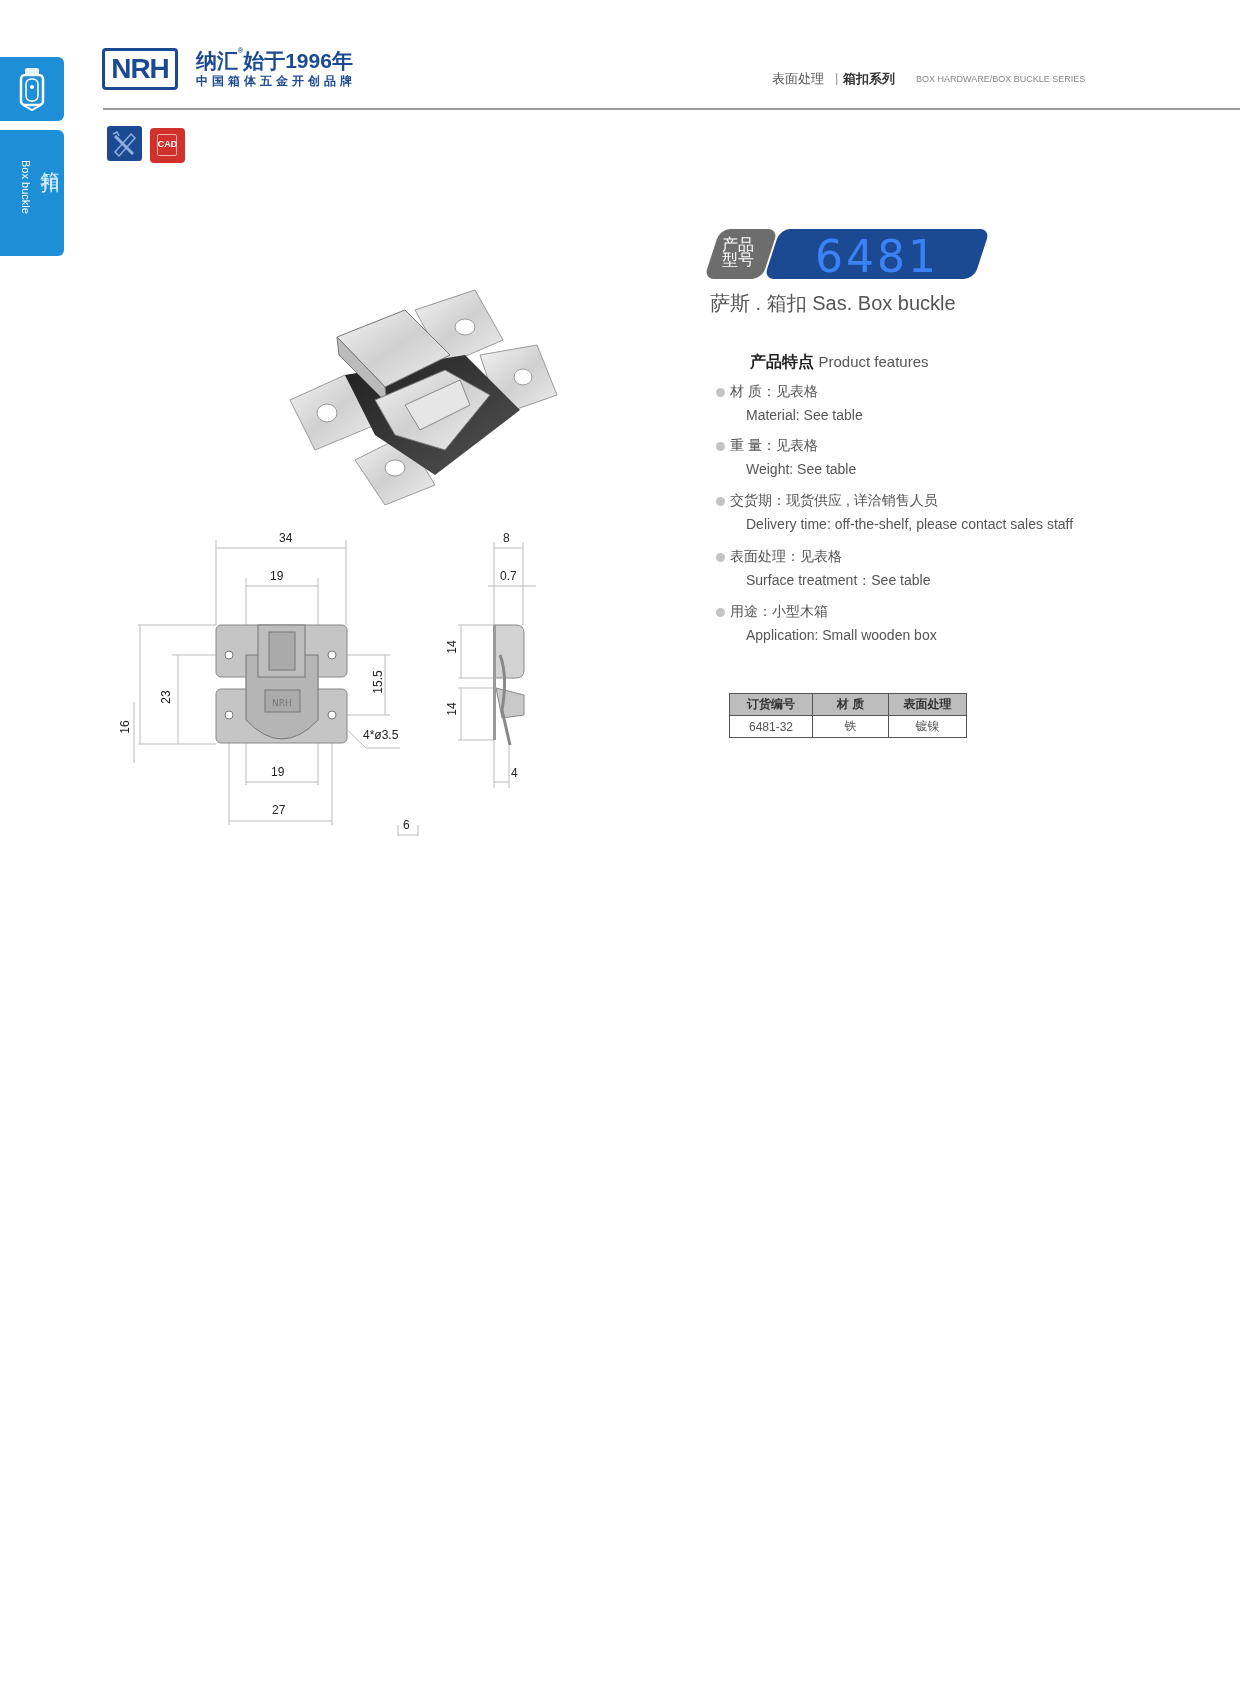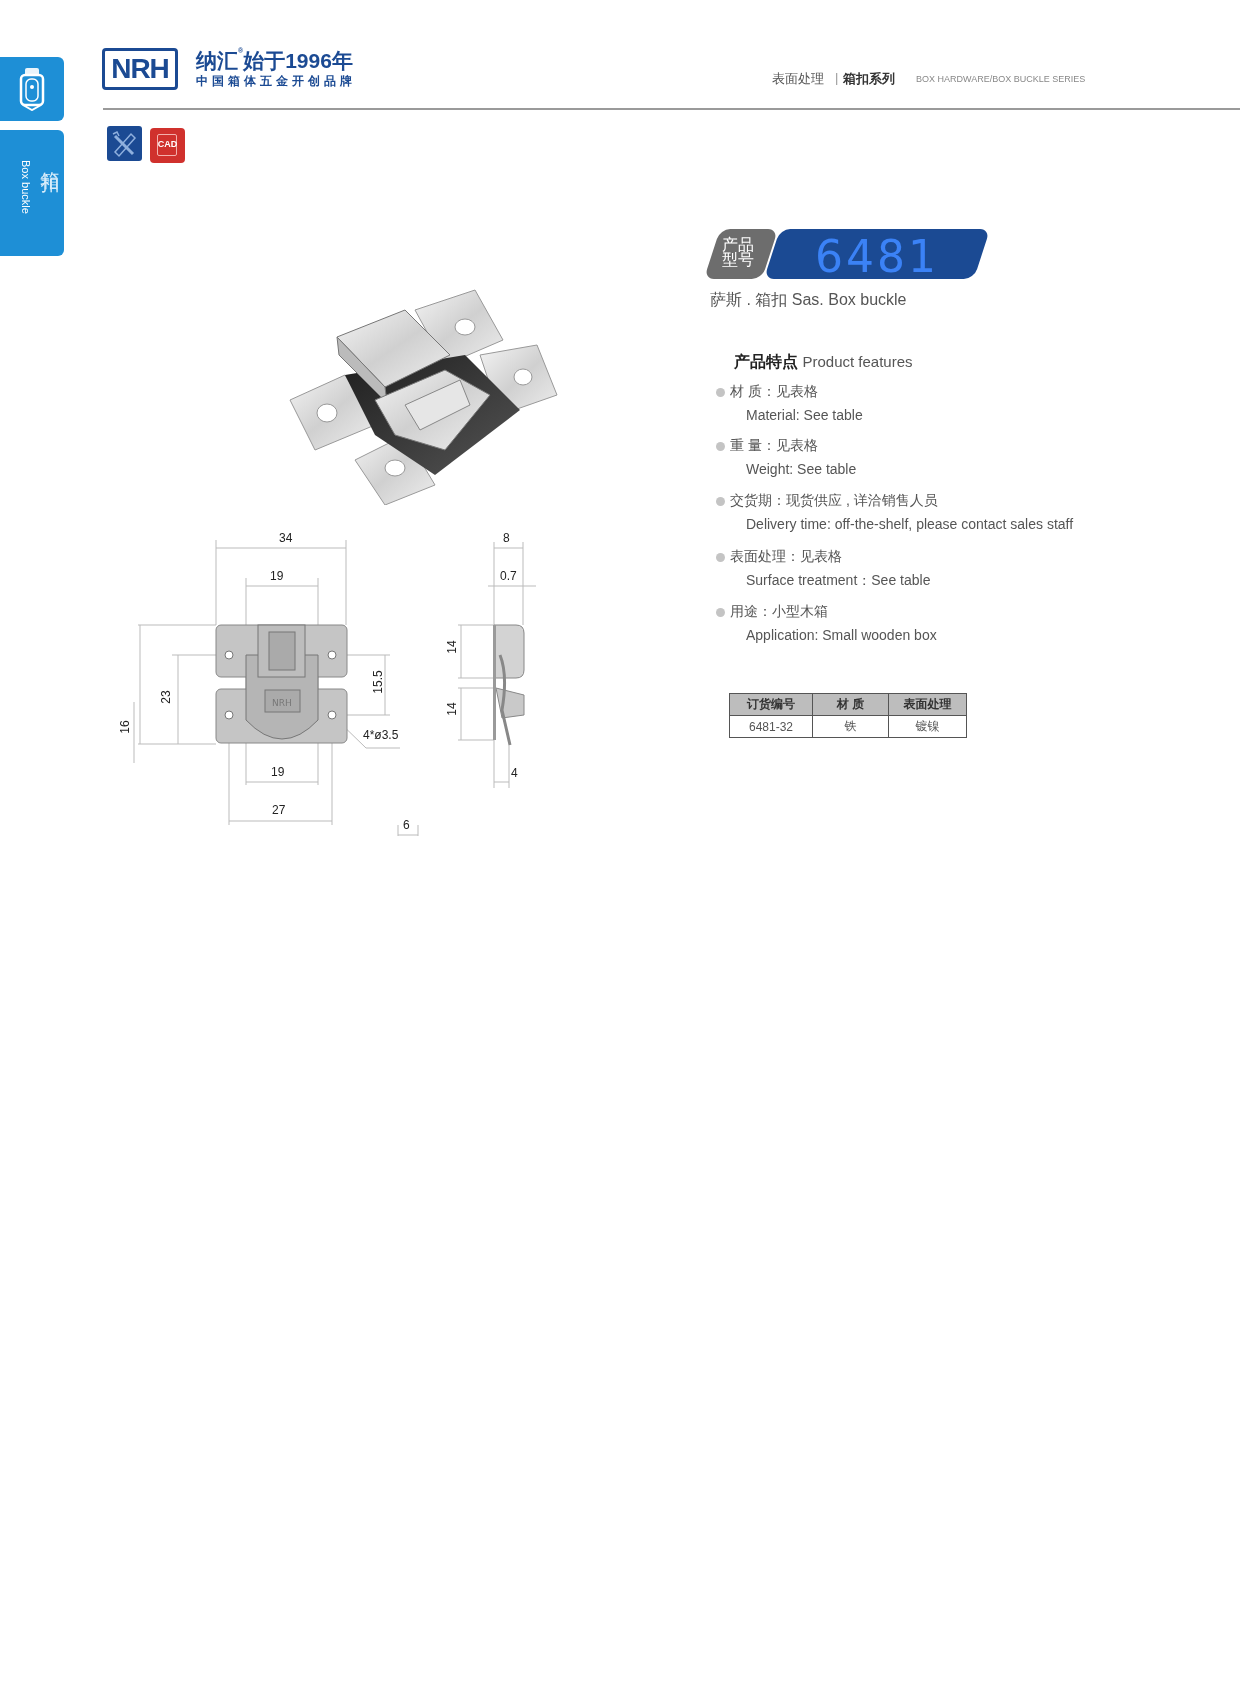--- a/index.html
+++ b/index.html
@@ -29,23 +29,23 @@
   .icon-design { position:absolute; left:107px; top:126px; width:35px; height:35px; background:#1b4a93; border-radius:3px; }
   .icon-cad { position:absolute; left:150px; top:128px; width:35px; height:35px; background:#d0312d; border-radius:4px; }
   .icon-cad .doc { position:absolute; left:7px; top:6px; width:20px; height:22px; border:1.5px solid #f3b0ac; border-radius:2px; box-sizing:border-box; }
   .icon-cad .txt { position:absolute; left:0; right:0; top:11px; text-align:center; color:#fff; font-size:9px; font-weight:bold; }
 
   
   .badge-grey { position:absolute; left:712px; top:229px; width:58px; height:50px; background:#6d6d6d; transform:skewX(-18deg); border-radius:10px; }
   .badge-grey-text { position:absolute; left:722px; top:237px; color:#fff; font-size:16px; line-height:15px; width:40px; }
   .badge-blue { position:absolute; left:772px; top:229px; width:210px; height:50px; background:#1b4a93; transform:skewX(-18deg); border-radius:10px; }
   .badge-num { position:absolute; left:772px; top:231px; width:210px; text-align:center; color:#3b82f6; font-size:44px; letter-spacing:3px; font-family:"DejaVu Sans", sans-serif; }
-  .subtitle { position:absolute; left:710px; top:290px; font-size:16px; color:#555; }
-
-  .feat-title { position:absolute; left:734px; top:352px; font-size:16px; color:#333; }
+  .subtitle { position:absolute; left:710px; top:290px; font-size:20px; color:#555; }
+
+  .feat-title { position:absolute; left:750px; top:352px; font-size:16px; color:#333; }
   .feat-title b { font-weight:bold; color:#222; }
   .feat-title span { color:#555; font-size:15px; }
   .feat { position:absolute; left:716px; font-size:14px; color:#555; }
   .feat .dot { position:absolute; left:0; top:5px; width:9px; height:9px; border-radius:50%; background:#c4c4c4; }
   .feat .cn { position:absolute; left:14px; top:0; white-space:nowrap;text-align:right; }
   .feat .en { position:absolute; left:14px; top:24px; white-space:nowrap;margin-left:16px; }
 
   
   table.spec { position:absolute; left:729px; top:693px; border-collapse:collapse; font-size:12px; color:#333; }
   table.spec th { background:#bdbdbd; border:1.5px solid #555; height:21px; font-weight:bold; padding:0; }

